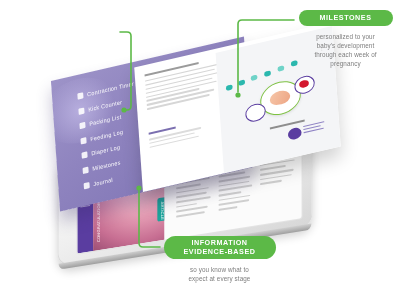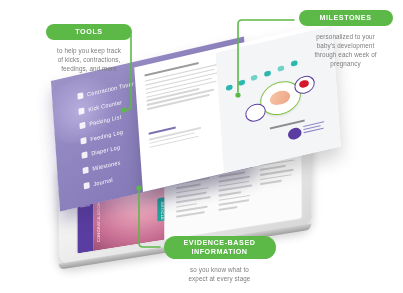--- a/index.html
+++ b/index.html
@@ -324,47 +324,37 @@
     <path d="M120 32 H127 Q131 32 131 36 V106 Q131 110 127 110 H124" fill="none" stroke="#5cb947" stroke-width="1.6" stroke-linecap="round"></path>
     <circle cx="124" cy="110" r="2.6" fill="#5cb947"></circle>
 
     <path d="M294 20 H242 Q238 20 238 24 V92" fill="none" stroke="#5cb947" stroke-width="1.6" stroke-linecap="round"></path>
     <circle cx="238" cy="95" r="2.6" fill="#5cb947"></circle>
 
     <path d="M139 191 V243 Q139 247 143 247 H160" fill="none" stroke="#5cb947" stroke-width="1.6" stroke-linecap="round"></path>
     <circle cx="139" cy="188" r="2.6" fill="#5cb947"></circle>
   </svg>
 
-  <div class="callout" id="callout-tools">
-    <div class="pill">
-      <span>TOOLS</span>
-    </div>
-    <div class="desc">
-      <span>to help you keep track</span>
-      <span>of kicks, contractions,</span>
-      <span>feedings, and more</span>
-    </div>
-  </div>
 
   <div class="callout" id="callout-milestones">
     <div class="pill">
       <span>MILESTONES</span>
     </div>
     <div class="desc">
       <span>personalized to your</span>
       <span>baby's development</span>
       <span>through each week of</span>
       <span>pregnancy</span>
     </div>
   </div>
 
   <div class="callout" id="callout-evidence">
     <div class="pill">
+      <span>INFORMATION</span>
       <span>EVIDENCE-BASED</span>
-      <span>INFORMATION</span>
     </div>
     <div class="desc">
       <span>so you know what to</span>
       <span>expect at every stage</span>
     </div>
   </div>
 
 </div>
 
 </body></html>

